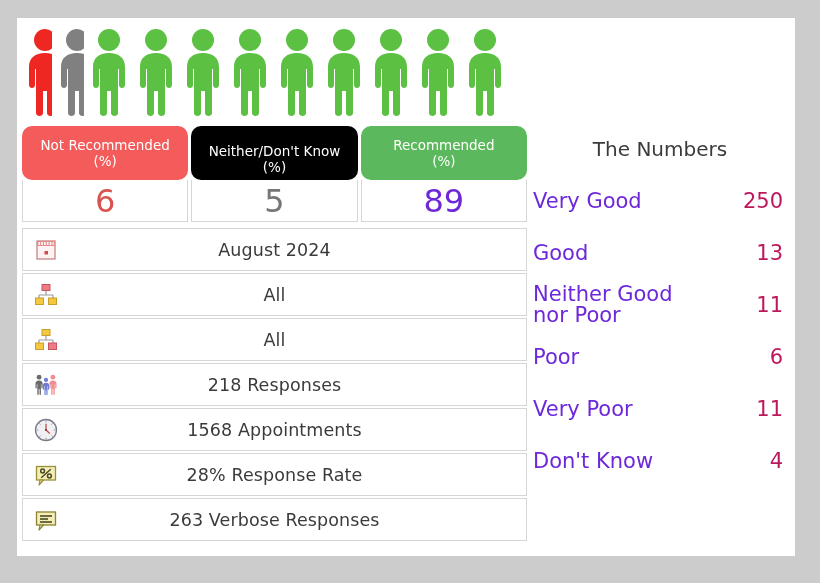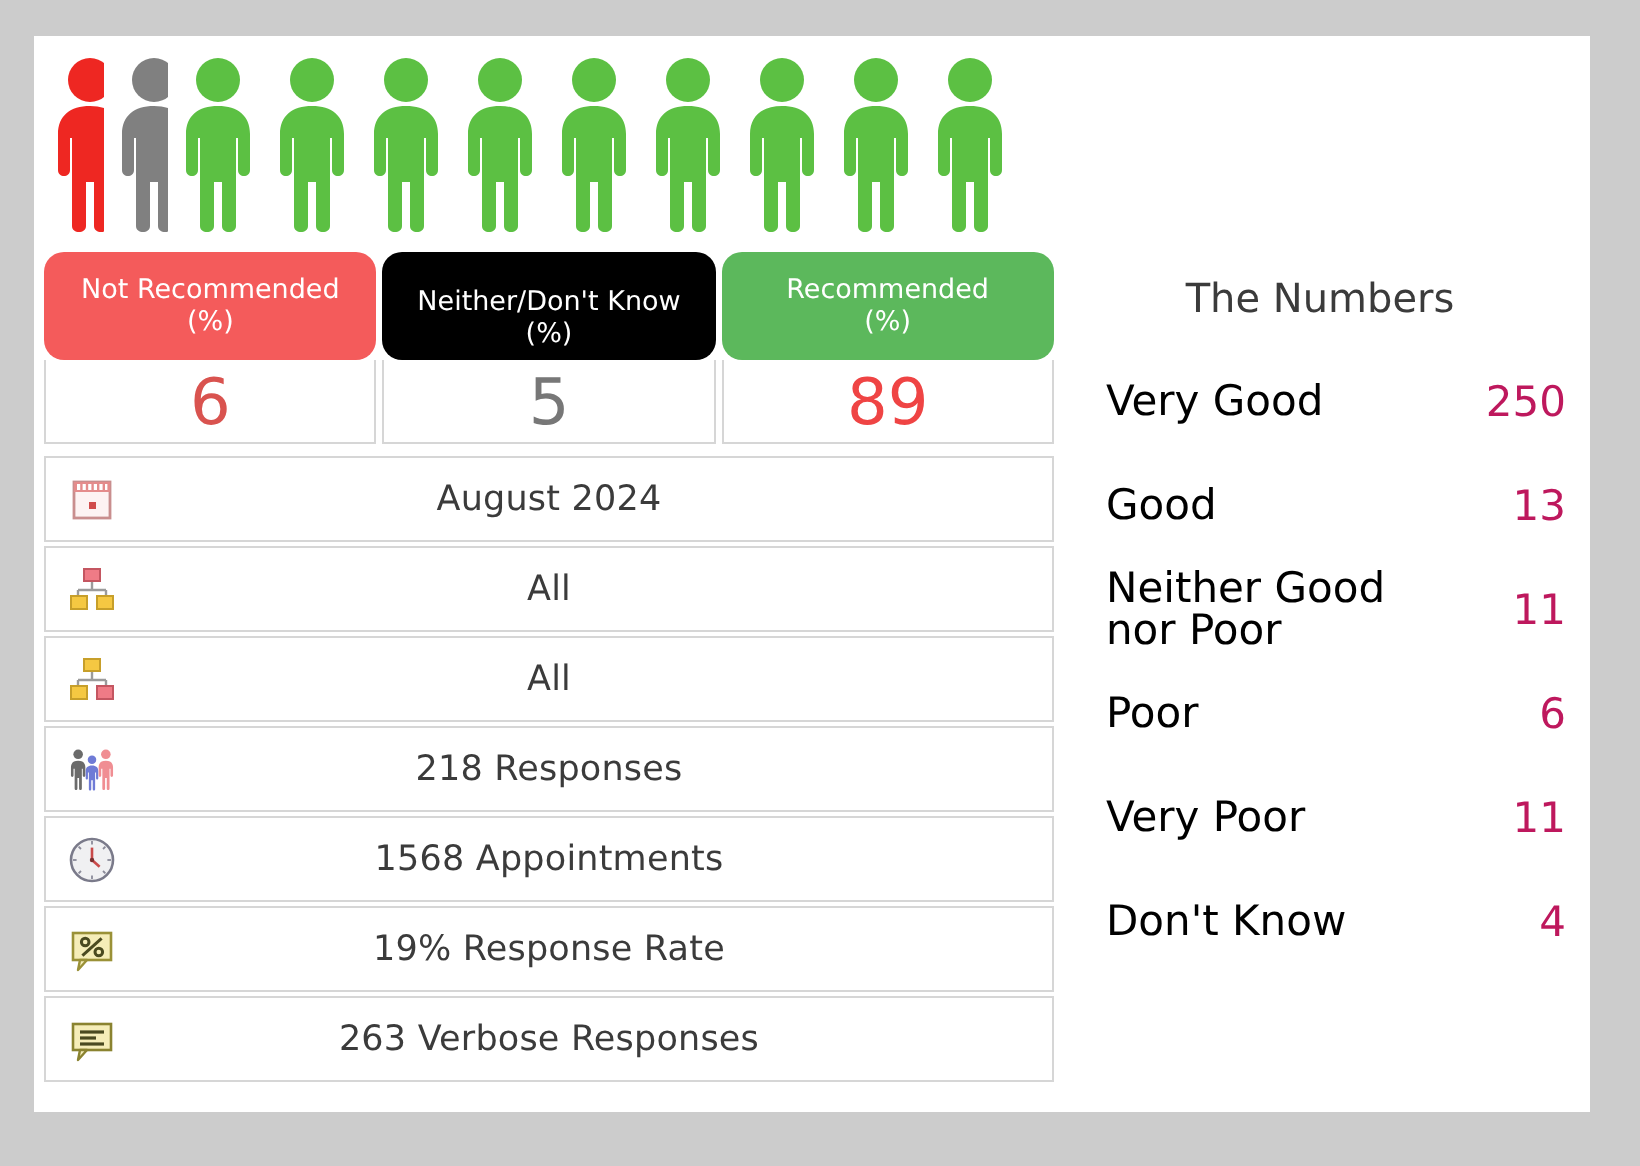--- a/index.html
+++ b/index.html
@@ -155,25 +155,25 @@
     left: 0;
     top: 152px;
     width: 262px;
   }
   .num-row {
     height: 52px;
     position: relative;
   }
   .num-label {
     position: absolute;
-    left: 24px;
+    left: 4px;
     top: 50%;
     transform: translateY(-50%);
     font-size: 21px;
-    color: #000000;
+    color: #6d28d9;
     line-height: 21px;
     white-space: pre-line;
     max-width: 175px;
   }
   .num-value {
     position: absolute;
     right: 8px;
     top: 50%;
     transform: translateY(-50%);
     font-size: 21px;
@@ -269,21 +269,21 @@
             <div>Neither/Don't Know</div>
             <div>(%)</div>
           </div>
           <div class="sum-val" style="color: rgb(119, 119, 119);">5</div>
         </div>
         <div class="sum-cell">
           <div class="sum-head" style="background: rgb(92, 184, 92);">
             <div>Recommended</div>
             <div>(%)</div>
           </div>
-          <div class="sum-val" style="color: #ef4444;">89</div>
+          <div class="sum-val" style="color: #6d28d9;">89</div>
         </div>
       </div>
 
     <div id="info-rows">
         <div class="info-row">
           <div class="info-icon">
             <svg width="24" height="24" viewBox="0 0 24 24">
               <rect x="3" y="3" width="18" height="18" fill="#fdf3f3" stroke="#c98e8e" stroke-width="1.4"></rect>
               <rect x="3" y="3" width="18" height="5" fill="#e48c8c"></rect>
               <g fill="#fff">
@@ -366,21 +366,21 @@
             <svg width="24" height="24" viewBox="0 0 24 24">
               <rect x="2.5" y="3.5" width="19" height="13.5" fill="#f5edb8" stroke="#9a9137" stroke-width="1.3"></rect>
               <path d="M6 17 L5 22 L9.5 17 Z" fill="#f5edb8" stroke="#9a9137" stroke-width="1.2" stroke-linejoin="round"></path>
               <g stroke="#4a4a20" stroke-width="1.5" fill="none">
                 <circle cx="8.6" cy="8" r="1.9"></circle>
                 <circle cx="15.4" cy="13" r="1.9"></circle>
                 <line x1="16.8" y1="6.2" x2="7.2" y2="14.8"></line>
               </g>
             </svg>
           </div>
-          <div class="info-text">19% Response Rate</div>
+          <div class="info-text">28% Response Rate</div>
         </div>
         <div class="info-row">
           <div class="info-icon">
             <svg width="24" height="24" viewBox="0 0 24 24">
               <rect x="2.5" y="4" width="19" height="13" fill="#f5edb8" stroke="#8a8330" stroke-width="1.3"></rect>
               <path d="M6 17 L5 22 L9.5 17 Z" fill="#f5edb8" stroke="#8a8330" stroke-width="1.2" stroke-linejoin="round"></path>
               <g stroke="#4a4a20" stroke-width="1.6">
                 <line x1="6" y1="8" x2="18" y2="8"></line>
                 <line x1="6" y1="11" x2="14" y2="11"></line>
                 <line x1="6" y1="14" x2="18" y2="14"></line>

